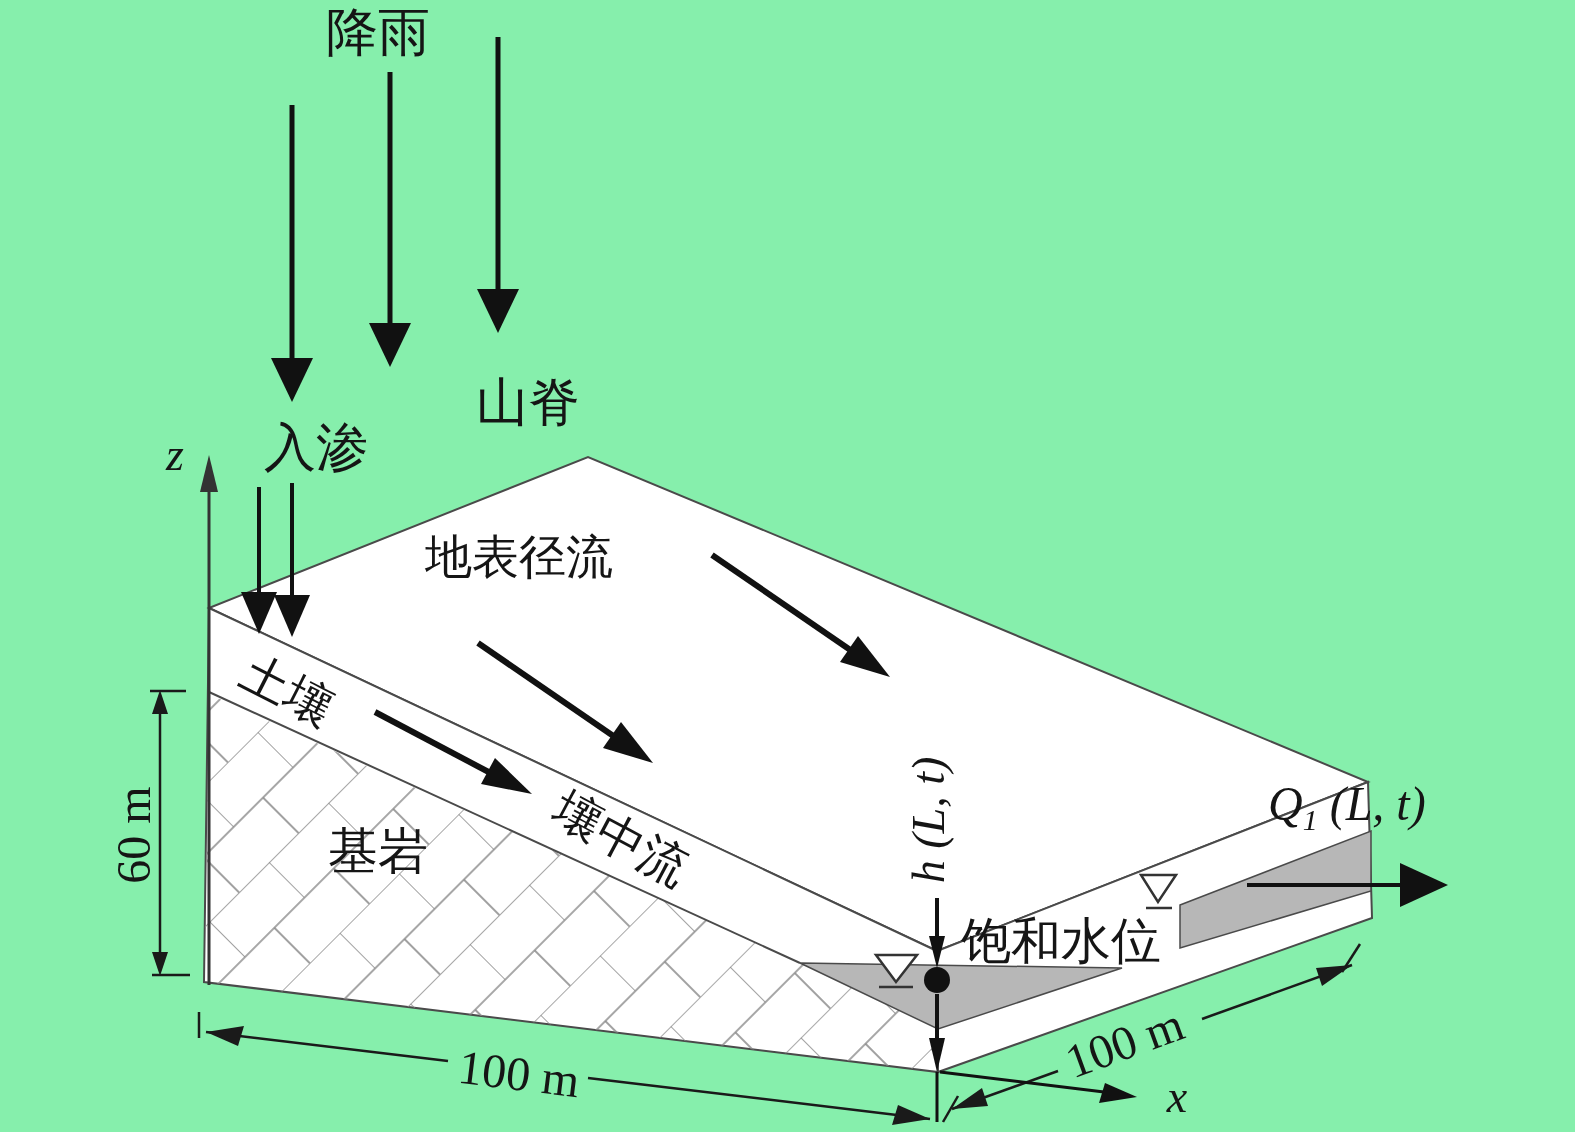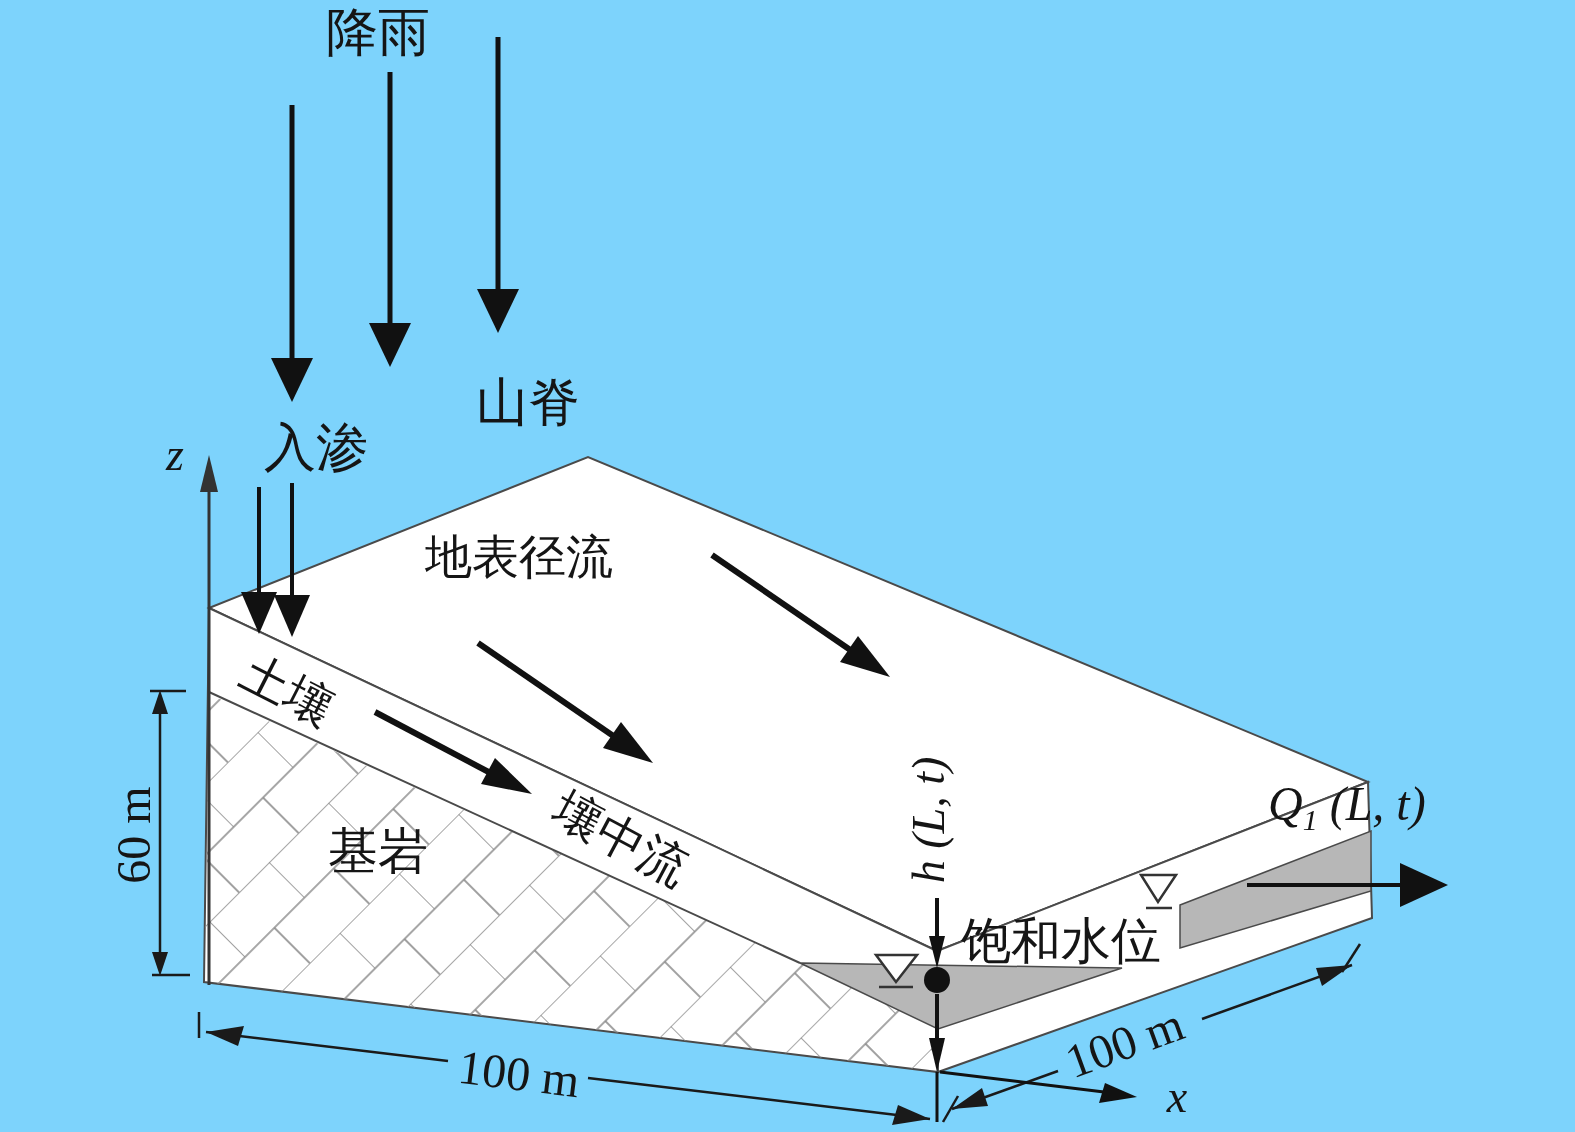--- a/index.html
+++ b/index.html
@@ -1,16 +1,16 @@
 <!DOCTYPE html>
 <html><head>
 <meta charset="utf-8">
 <style>
   html,body{margin:0;padding:0;background:#fff;}
-  .stage{position:relative;width:1575px;height:1132px;background:#7dd3fc;overflow:hidden;}
+  .stage{position:relative;width:1575px;height:1132px;background:#86efac;overflow:hidden;}
   svg{display:block;}
   .cjk{font-family:"DejaVu Serif","DejaVu Sans",serif;fill:#151515;}
   .math{font-family:"Liberation Serif",serif;font-style:italic;fill:#151515;}
   .dim{font-family:"Liberation Serif",serif;fill:#151515;}
   .sub{font-style:italic;}
 </style>
 </head>
 <body>
 
 <div class="stage">

